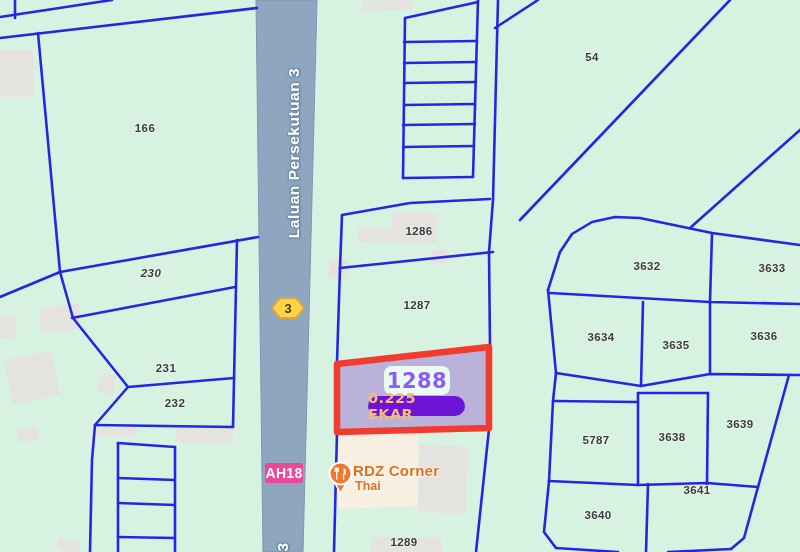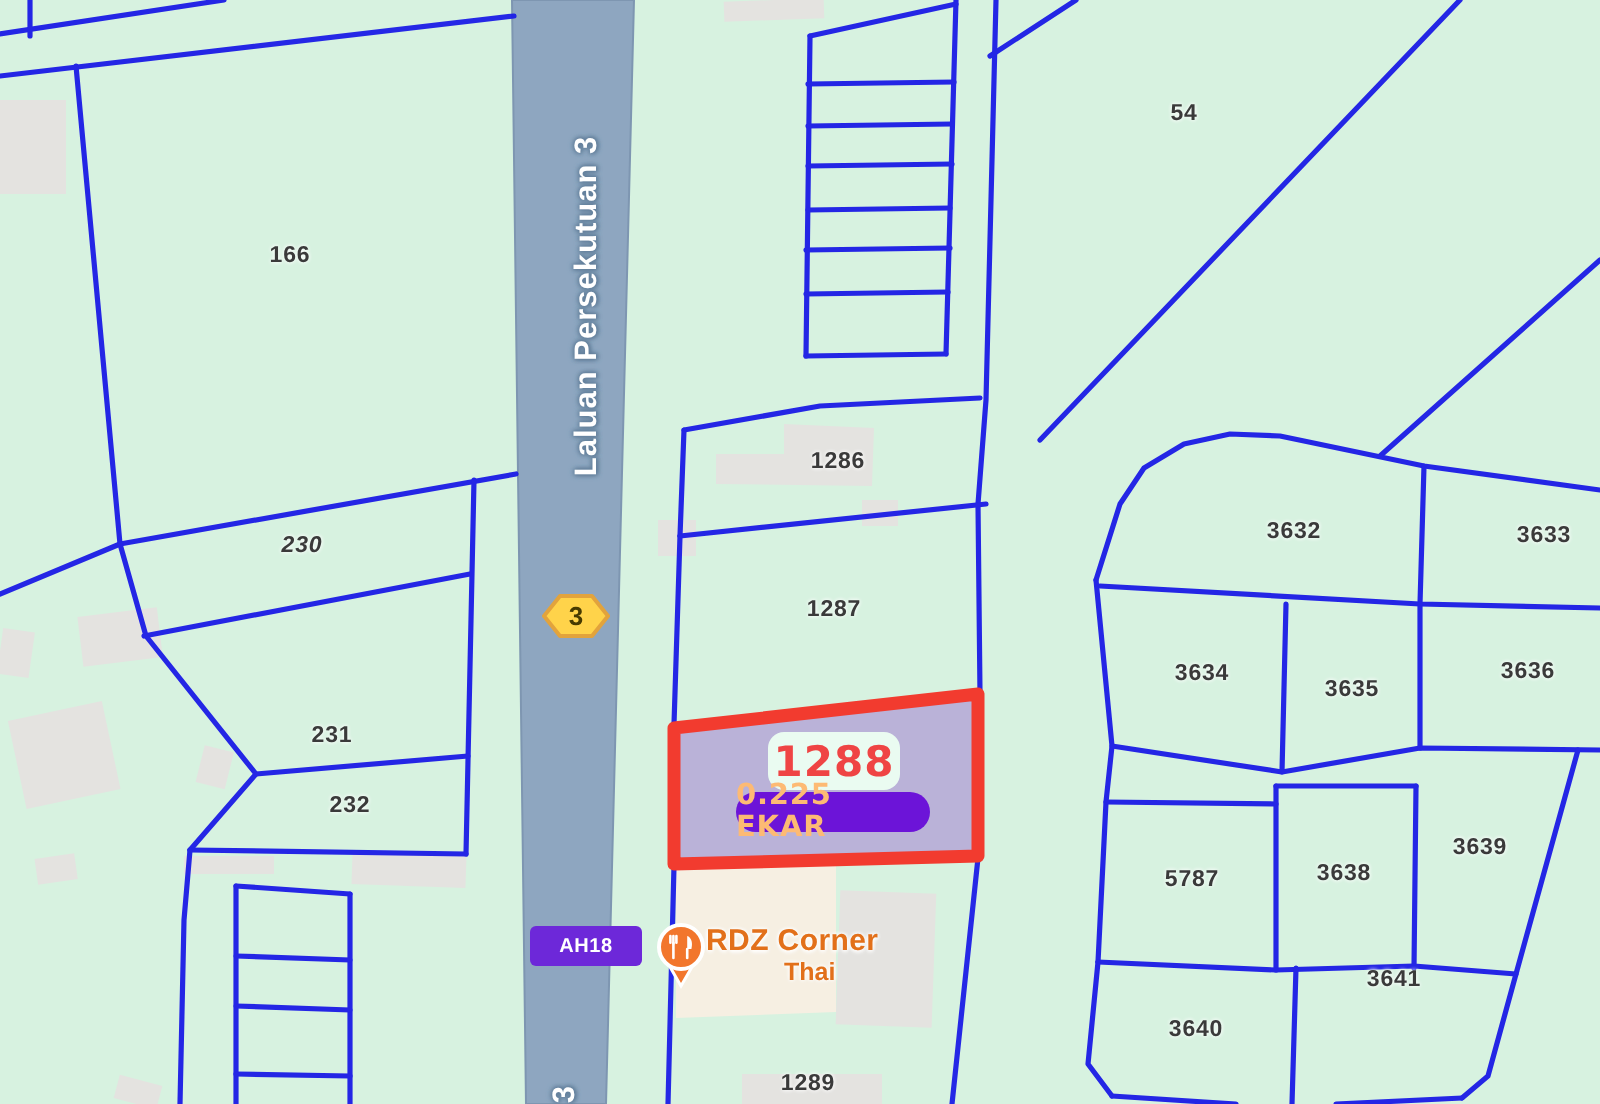--- a/index.html
+++ b/index.html
@@ -29,46 +29,45 @@
   }
   .road-label.main{left:184px;top:144px;width:220px;}
   .road-label.bottom{left:263px;top:538px;width:40px;}
 
   
   .shield{position:absolute;left:271px;top:296px;}
   .shield text{font-family:"Liberation Sans",sans-serif;font-size:13px;font-weight:700;fill:#473A00;}
 
   
   .ah-badge{
-    position:absolute;left:265px;top:463px;width:56px;height:20px;
-    background:#6d28d9;border-radius:3px;display:flex;align-items:center;justify-content:center;
-    color:#fff;font-size:10px;font-weight:700;letter-spacing:.3px;
+    position:absolute;left:265px;top:463px;width:38px;height:20px;
+    background:#ec4899;border-radius:3px;display:flex;align-items:center;justify-content:center;
+    color:#fff;font-size:14px;font-weight:700;letter-spacing:.3px;
   }
 
   
   .poi-pin{position:absolute;left:327px;top:461px;width:27px;height:34px;cursor:pointer;}
   .poi-name{
     position:absolute;left:353px;top:462px;
     font-size:15px;font-weight:700;color:#E2701A;letter-spacing:.2px;
     text-shadow:0 0 2px #fff,0 0 2px #fff,0 1px 2px rgba(255,255,255,.9);
     cursor:pointer;
   }
   .poi-sub{
     position:absolute;left:355px;top:479px;
     font-size:12.5px;font-weight:600;color:#E2701A;
     text-shadow:0 0 2px #fff,0 0 2px #fff;
     cursor:pointer;
-    margin-left:37px;
   }
 
   
   .chip-lot{
     position:absolute;left:384px;top:366px;width:66px;height:29px;
     background:#EAFBF1;border-radius:8px;display:flex;align-items:center;justify-content:center;
-    font-size:21px;font-weight:800;color:#ef4444;letter-spacing:.5px;
+    font-size:21px;font-weight:800;color:#8b5cf6;letter-spacing:.5px;
     font-family:"DejaVu Sans","Liberation Sans",sans-serif;
   }
   .chip-area{
     position:absolute;left:368px;top:396px;width:97px;height:20px;
     background:#6C14D8;border-radius:11px;display:flex;align-items:center;justify-content:center;
     font-size:14.5px;font-weight:700;color:#fdba74;letter-spacing:.4px;
     font-family:"DejaVu Sans","Liberation Sans",sans-serif;
   }
 </style>
 </head>

